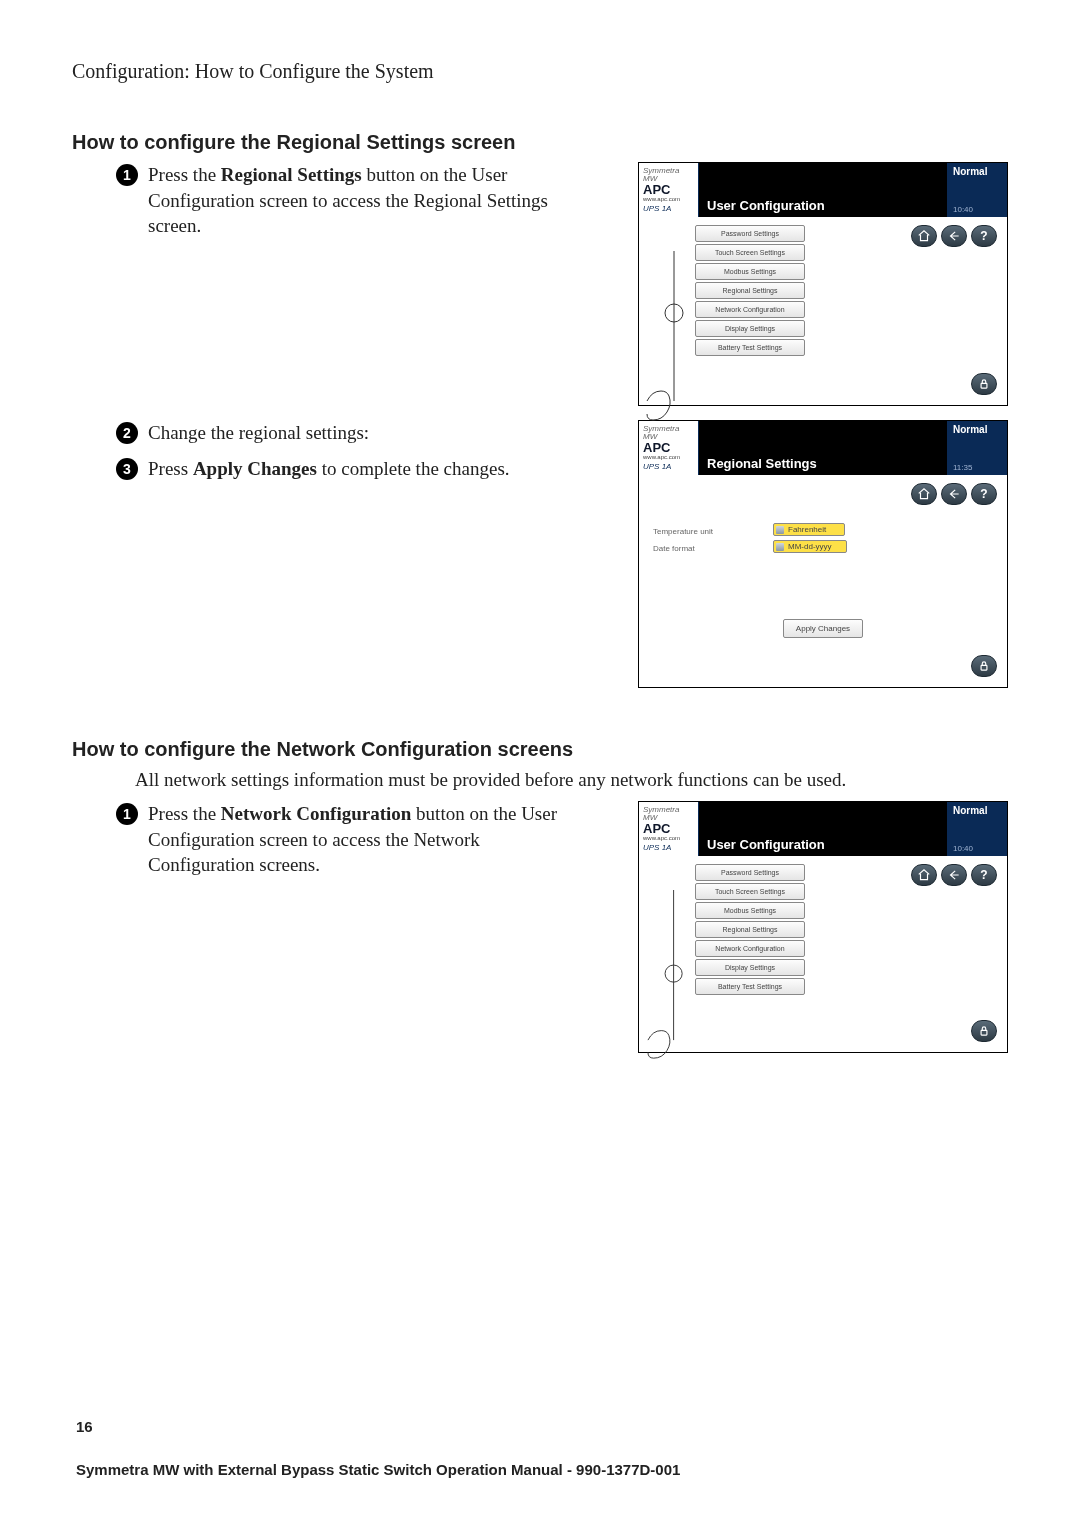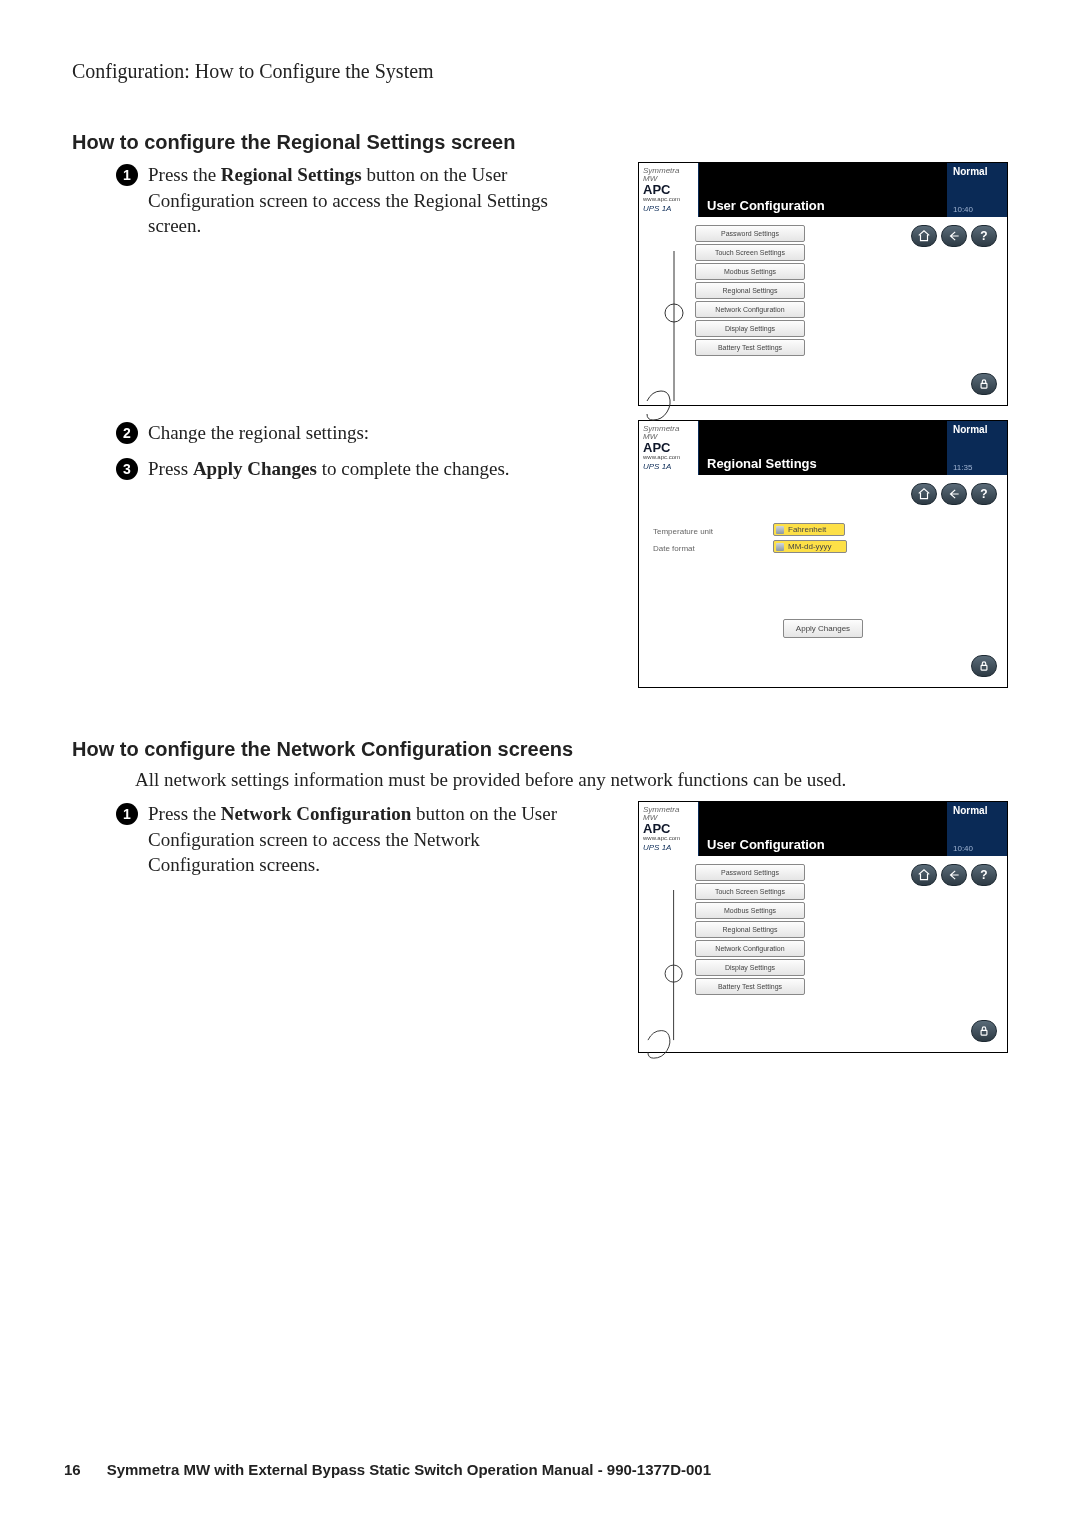--- a/index.html
+++ b/index.html
@@ -146,23 +146,24 @@
   }
   .form-row .sel .txt { margin-left: 10px; }
 
   .apply-wrap { display:flex; justify-content:center; margin-top: 66px; margin-bottom: 6px; }
   .apply-btn {
     border:1px solid #888; background: linear-gradient(#fdfdfd,#e5e5e5);
     font-size: 8px; padding: 4px 12px; border-radius: 2px;
   }
 
   .page-footer {
-    position: absolute; bottom: 50px; left: 64px; right: 72px;
+    position: absolute; bottom: 50px; left: 76px; right: 72px;
     display: flex; gap: 26px; align-items: baseline;
     font-family: Arial, Helvetica, sans-serif;
+    flex-direction: column;
   }
   .page-footer .pn { font-weight: 700; font-size: 15px; }
   .page-footer .ft { font-weight: 700; font-size: 15px; }
 </style>
 </head>
 <body>
 
 <div class="running-head">Configuration: How to Configure the System</div>
 
 <h2 class="section">How to configure the Regional Settings screen</h2>

